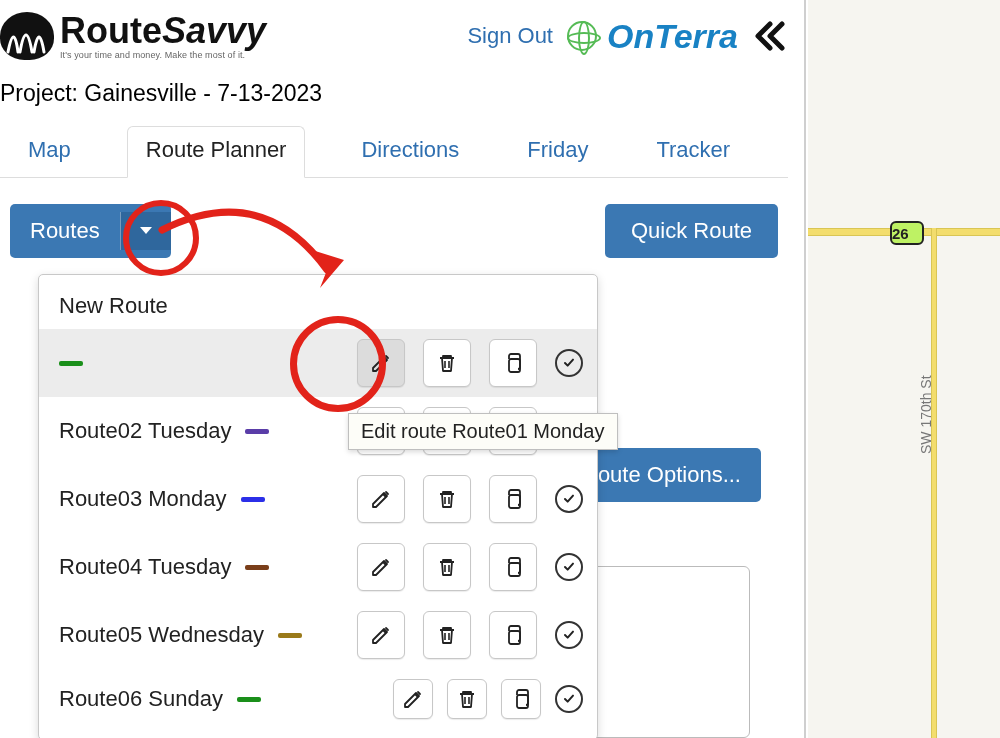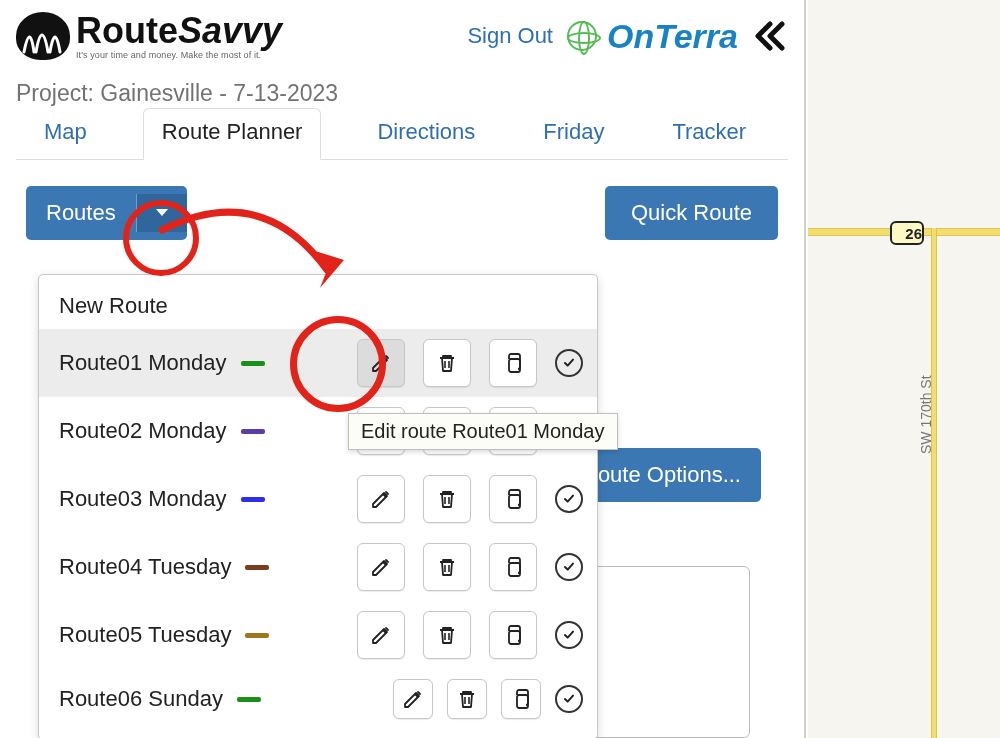--- a/index.html
+++ b/index.html
@@ -13,21 +13,21 @@
     height: 738px;
     overflow: hidden;
   }
   .panel {
     position: absolute;
     left: 0; top: 0;
     width: 806px;
     height: 738px;
     border-right: 2px solid #cfcfcf;
     background: #fff;
-    padding: 12px 16px 0 16px;
+    padding: 12px 16px 0 0;
   }
   
   .header {
     display: flex;
     align-items: center;
     justify-content: space-between;
     gap: 8px;
   }
   .logo-group { display:flex; align-items:center; gap:0; }
   .logo-badge {
@@ -44,21 +44,21 @@
   .brand-sub { font-size: 9px; color:#666; letter-spacing:0.1px; margin-top:2px; }
   .header-right { display:flex; align-items:center; gap:14px;margin-left:12px; }
   .signout { color:#2f6fb0; font-size:22px; cursor:pointer; }
   .onterra { display:flex; align-items:center; gap:10px; font-size:34px; font-weight:700; color:#1982c4; font-style: italic;}
   .onterra .globe { width:30px; height:30px; border-radius:50%; border:2px solid #55bb55; position:relative; }
   .onterra .globe::before, .onterra .globe::after { content:""; position:absolute; border:2px solid #55bb55; }
   .onterra .globe::before { left:9px; top:-2px; width:8px; height:30px; border-radius:50%; }
   .onterra .globe::after { top:9px; left:-2px; height:8px; width:30px; border-radius:50%; }
   .collapse-btn { cursor:pointer; }
   
-  .project-title { font-size:23px; color:#737373; margin-top:20px; }
+  .project-title { font-size:23px; color:#000000; margin-top:20px; margin-bottom:18px; }
   
   .tabs { display:flex; align-items:flex-end; gap:44px; border-bottom:1px solid #ddd; padding-left:16px;}
   .tab {
     color:#2f6fb0; font-size:22px; padding:10px 12px 14px; cursor:pointer;
   }
   .tab.active {
     color:#222; border:1px solid #ddd; border-bottom:1px solid #fff;
     border-radius:6px 6px 0 0; padding:10px 18px 14px;
     position:relative; top:1px; background:#fff;
   }
@@ -129,22 +129,22 @@
   .circle2 { left:290px; top:316px; width:96px; height:96px; border:7px solid #e2231a; border-radius:50%; }
   .arrow-svg { left:152px; top:200px; width:200px; height:110px; }
   
   .map {
     position:absolute; left:808px; top:0; width:192px; height:738px;
     background:#f6f5f0;
   }
   .road-h { position:absolute; left:0; top:228px; width:100%; height:8px; background:#f3dd6d; border-top:1px solid #d9c554; border-bottom:1px solid #d9c554;}
   .road-v { position:absolute; left:123px; top:228px; width:6px; height:510px; background:#f3dd6d; border-left:1px solid #d9c554; border-right:1px solid #d9c554;}
   .hwy-shield {
-    position:absolute; left:82px; top:221px; width:34px; height:24px; background:#fef9c3;
-    border:2px solid #222; border-radius:6px; display:flex; align-items:center; justify-content:flex-end; font-size:15px; font-weight:700;
+    position:absolute; left:82px; top:221px; width:34px; height:24px; background:#bef264;
+    border:2px solid #222; border-radius:6px; display:flex; align-items:center; justify-content:flex-start; font-size:15px; font-weight:700;
   }
   .street-label {
     position:absolute; left:110px; top:454px; transform:rotate(-90deg); transform-origin:left top;
     font-size:14px; color:#777;
   }
   
   svg { display:block; }
 </style>
 </head>
 <body>
@@ -206,21 +206,20 @@
     <span>Route Options...</span>
   </button>
 
   <div class="outlined-box"></div>
 </div>
 
 <div class="dropdown">
   <div class="dd-header">New Route</div>
   <div id="dd-rows">
       <div class="dd-item hovered">
-        <span class="dd-label">Route01 Monday</span>
         <span class="color-dash" style="background: rgb(26, 143, 26);"></span>
         <span class="dd-actions">
           <span class="icon-btn hovered">
             <svg width="24" height="24">
               <use href="#i-edit"></use>
             </svg>
           </span>
           <span class="icon-btn">
             <svg width="24" height="24">
               <use href="#i-trash"></use>
@@ -232,21 +231,21 @@
             </svg>
           </span>
           <span class="check-btn">
             <svg width="16" height="16">
               <use href="#i-check"></use>
             </svg>
           </span>
         </span>
       </div>
       <div class="dd-item">
-        <span class="dd-label">Route02 Monday</span>
+        <span class="dd-label">Route02 Tuesday</span>
         <span class="color-dash" style="background: rgb(90, 61, 168);"></span>
         <span class="dd-actions">
           <span class="icon-btn">
             <svg width="24" height="24">
               <use href="#i-edit"></use>
             </svg>
           </span>
           <span class="icon-btn">
             <svg width="24" height="24">
               <use href="#i-trash"></use>
@@ -310,21 +309,21 @@
             </svg>
           </span>
           <span class="check-btn">
             <svg width="16" height="16">
               <use href="#i-check"></use>
             </svg>
           </span>
         </span>
       </div>
       <div class="dd-item">
-        <span class="dd-label">Route05 Tuesday</span>
+        <span class="dd-label">Route05 Wednesday</span>
         <span class="color-dash" style="background: rgb(154, 122, 26);"></span>
         <span class="dd-actions">
           <span class="icon-btn">
             <svg width="24" height="24">
               <use href="#i-edit"></use>
             </svg>
           </span>
           <span class="icon-btn">
             <svg width="24" height="24">
               <use href="#i-trash"></use>

